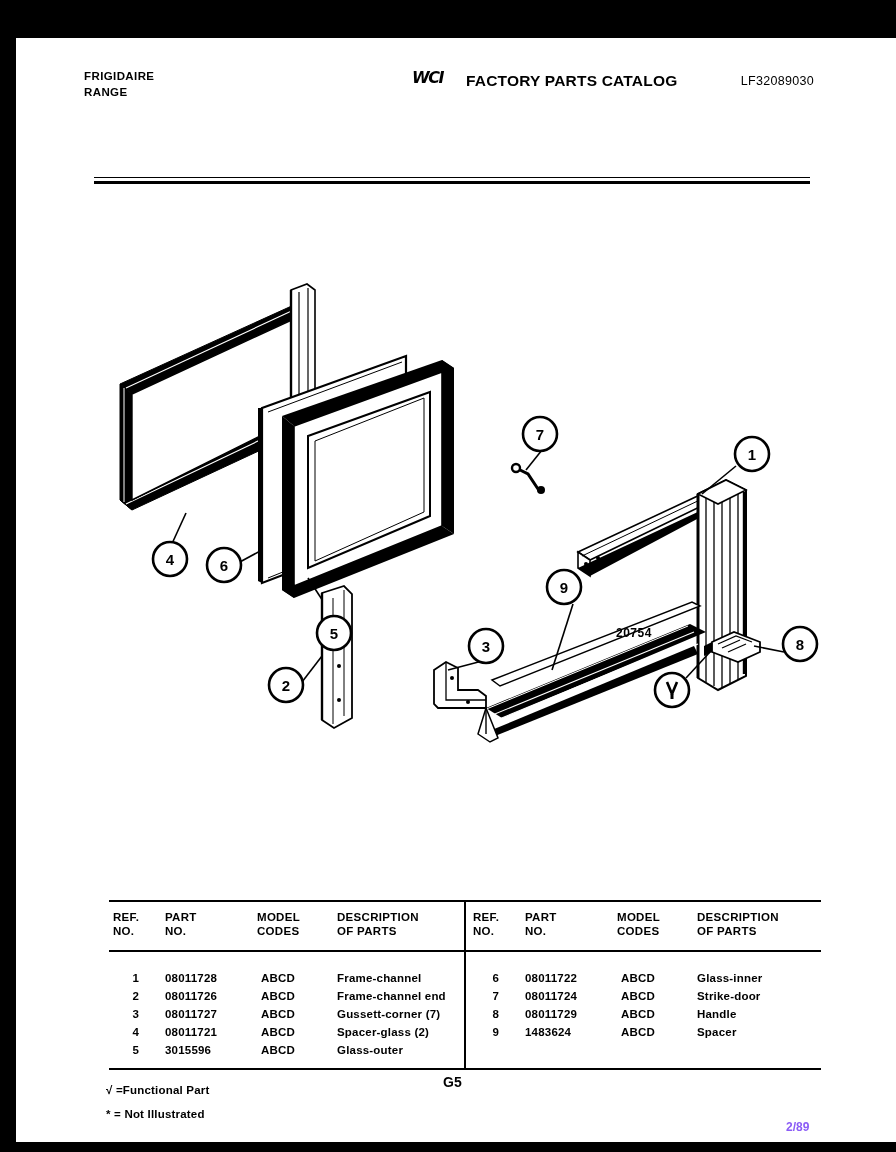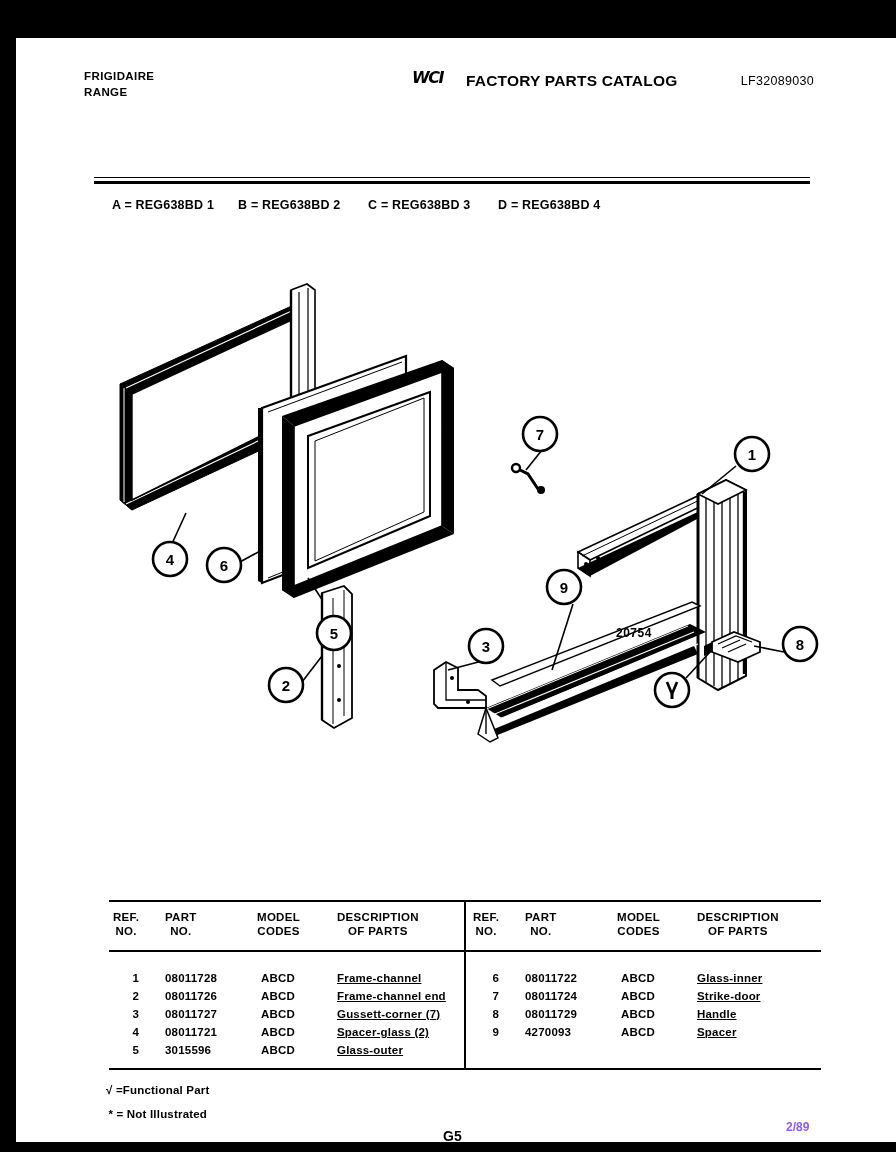--- a/index.html
+++ b/index.html
@@ -156,57 +156,55 @@
   .tbl-half.right { left: 360px; }
 
   .col-head {
     position: absolute;
     font-size: 11.5px;
     font-weight: bold;
     line-height: 14px;
     letter-spacing: .3px;
     color: #000;
     white-space: pre-line;
-    text-align: center;
   }
   .col-head.c-ref   { left: 4px;   top: 10px; }
   .col-head.c-part  { left: 56px;  top: 10px; }
   .col-head.c-model { left: 148px; top: 10px; }
   .col-head.c-desc  { left: 228px; top: 10px; }
 
   .prow {
     position: absolute;
     height: 17px;
     font-size: 11.5px;
     font-weight: bold;
     letter-spacing: .2px;
     color: #000;
     width: 352px;
   }
   .prow .p-ref   { position: absolute; left: 0px;   width: 30px; text-align: right; }
   .prow .p-part  { position: absolute; left: 56px; }
   .prow .p-model { position: absolute; left: 152px; }
-  .prow .p-desc  { position: absolute; left: 228px; white-space: nowrap; text-decoration: underline; }
+  .prow .p-desc  { position: absolute; left: 228px; white-space: nowrap; }
 
   
   #footer-notes {
     position: absolute;
     left: 90px;
     top: 1046px;
     font-size: 11.5px;
     font-weight: bold;
     letter-spacing: .2px;
     color: #000;
-    text-align: center;
   }
   #footer-notes .note { margin-bottom: 12px; }
   #page-label {
     position: absolute;
     left: 427px;
-    top: 1090px;
+    top: 1036px;
     font-size: 14px;
     font-weight: bold;
     color: #000;
   }
   #revision-date {
     position: absolute;
     left: 770px;
     top: 1082px;
     font-size: 12px;
     font-weight: bold;
@@ -224,26 +222,20 @@
       <div>RANGE</div>
     </div>
     <div class="wci-logo">WCI</div>
     <div class="catalog-words">FACTORY PARTS CATALOG</div>
     <div class="catalog-code">LF32089030</div>
   </div>
 
   <div class="rule-thin" id="header-rule-top"></div>
   <div class="rule-thick" id="header-rule-bot"></div>
 
-  <div id="model-codes">
-    <span class="mc">A = REG638BD 1</span>
-    <span class="mc">B = REG638BD 2</span>
-    <span class="mc">C = REG638BD 3</span>
-    <span class="mc">D = REG638BD 4</span>
-  </div>
 
   <div id="illustration">
     <svg width="760" height="640" viewBox="0 0 760 640" xmlns="http://www.w3.org/2000/svg">
       <defs>
         <g id="hatchline"></g>
       </defs>
 
       <g fill="none" stroke="#000">
 
         <path d="M 34 146 L 210 66 L 222 74 L 46 156 Z" fill="#000"></path>
@@ -504,21 +496,21 @@
         <span class="p-desc">Strike-door</span>
       </div>
       <div class="prow" style="top:108px">
         <span class="p-ref">8</span>
         <span class="p-part">08011729</span>
         <span class="p-model">ABCD</span>
         <span class="p-desc">Handle</span>
       </div>
       <div class="prow" style="top:126px">
         <span class="p-ref">9</span>
-        <span class="p-part">4270093</span>
+        <span class="p-part">1483624</span>
         <span class="p-model">ABCD</span>
         <span class="p-desc">Spacer</span>
       </div>
     </div>
   </div>
 
   <div id="footer-notes">
     <div class="note">√ =Functional Part</div>
     <div class="note">* = Not Illustrated</div>
   </div>

